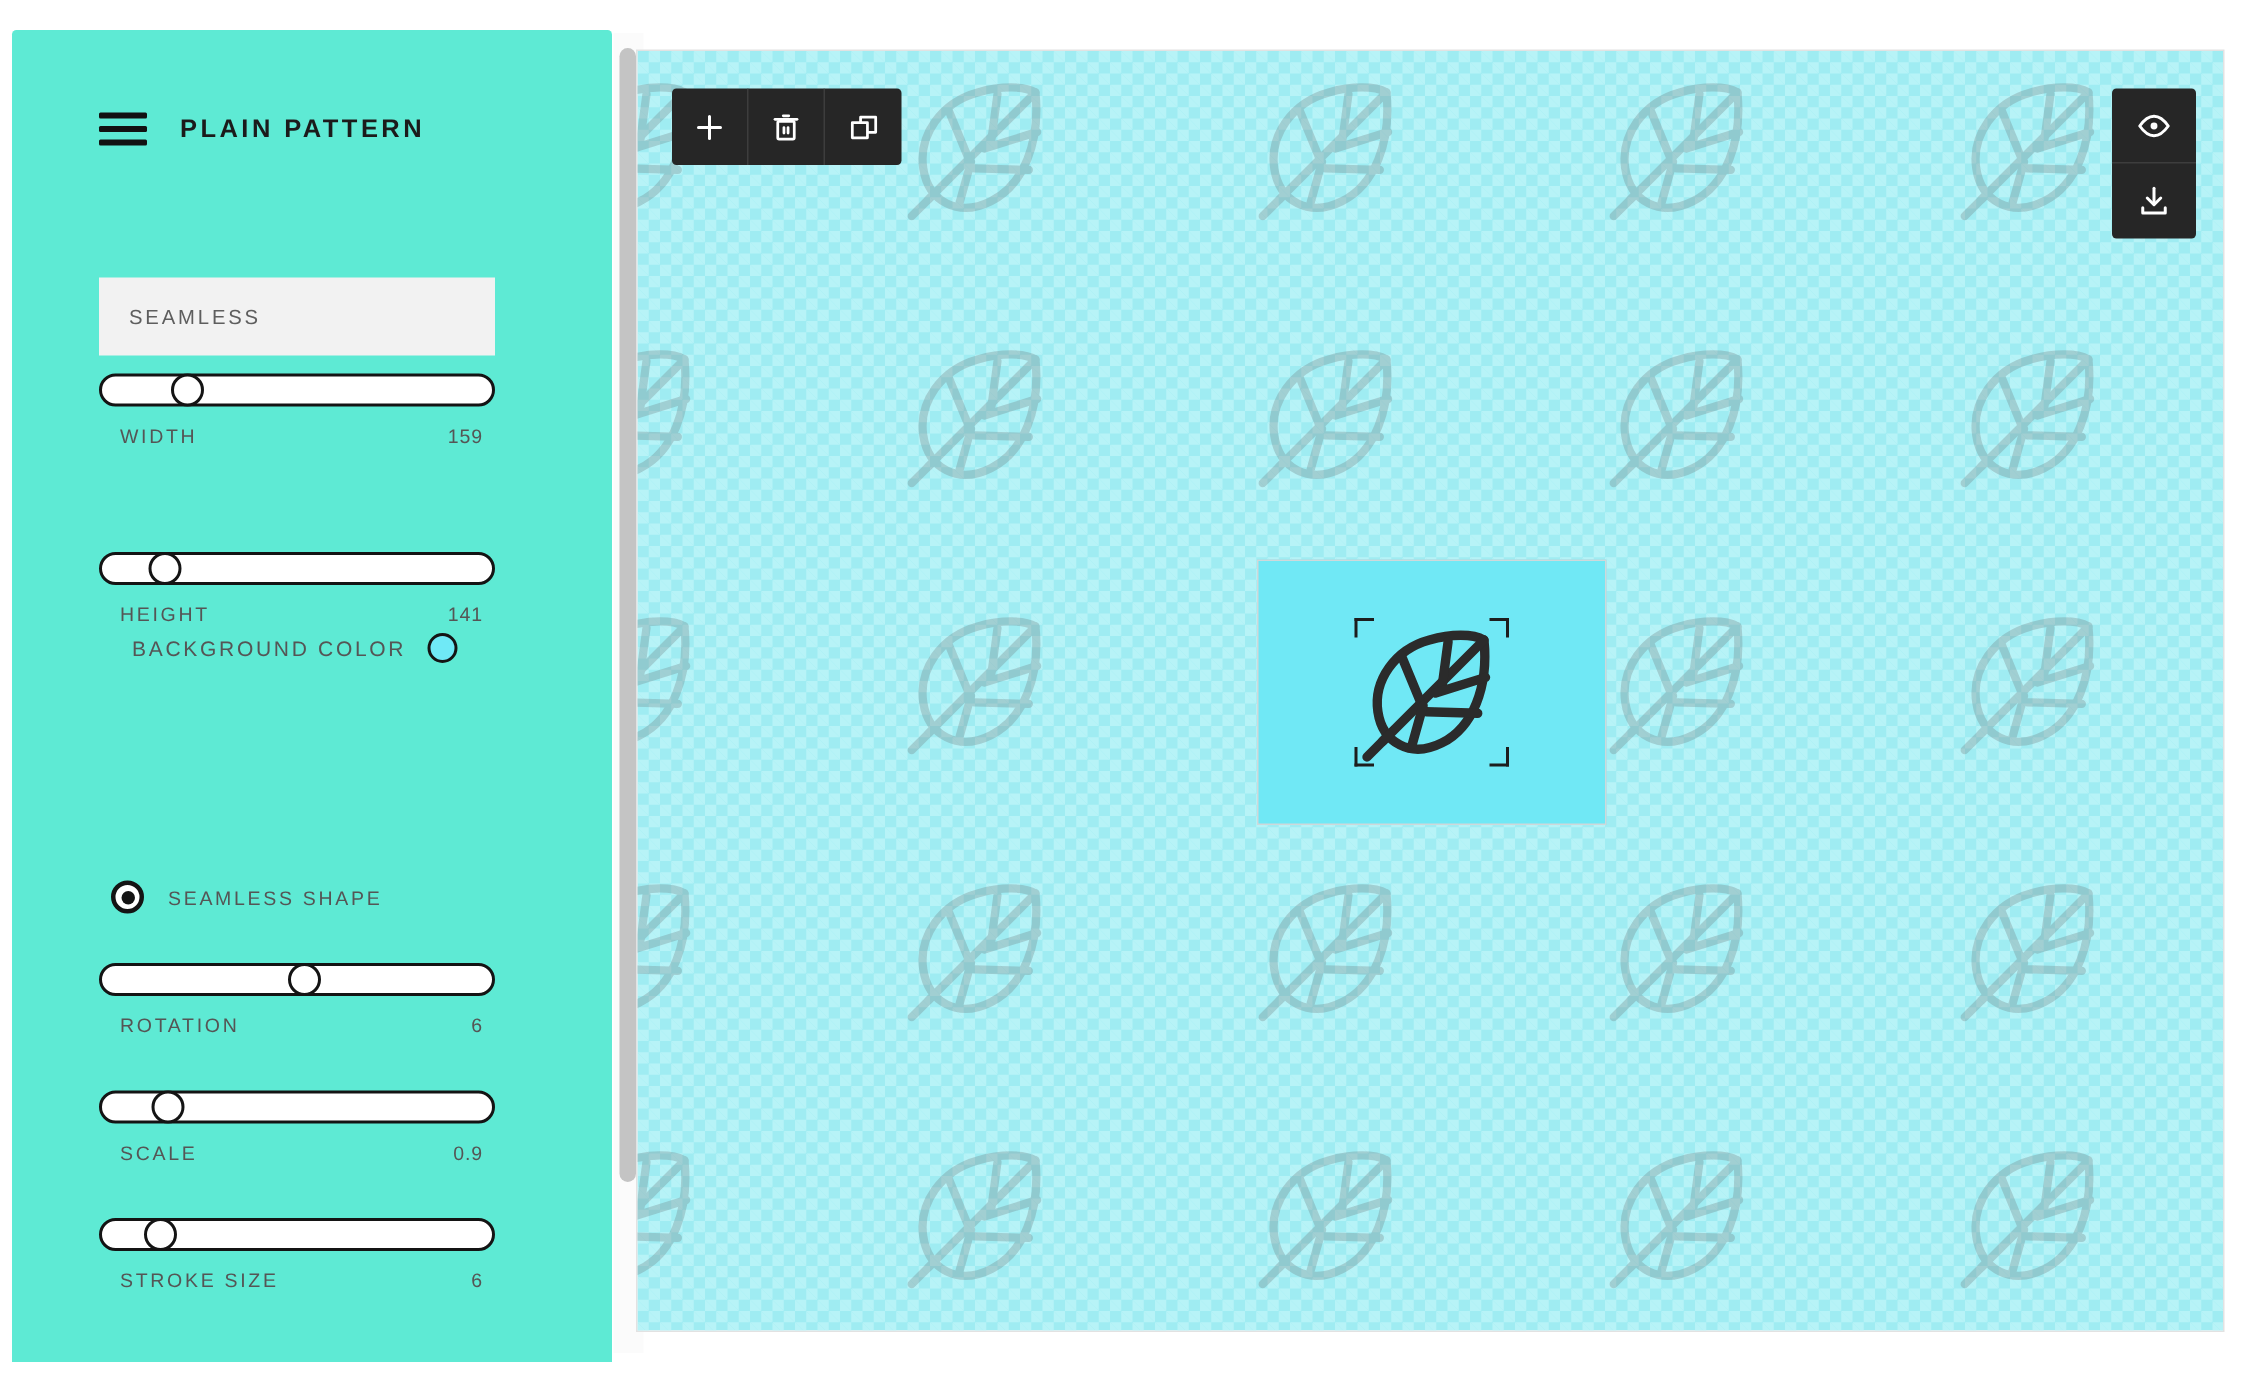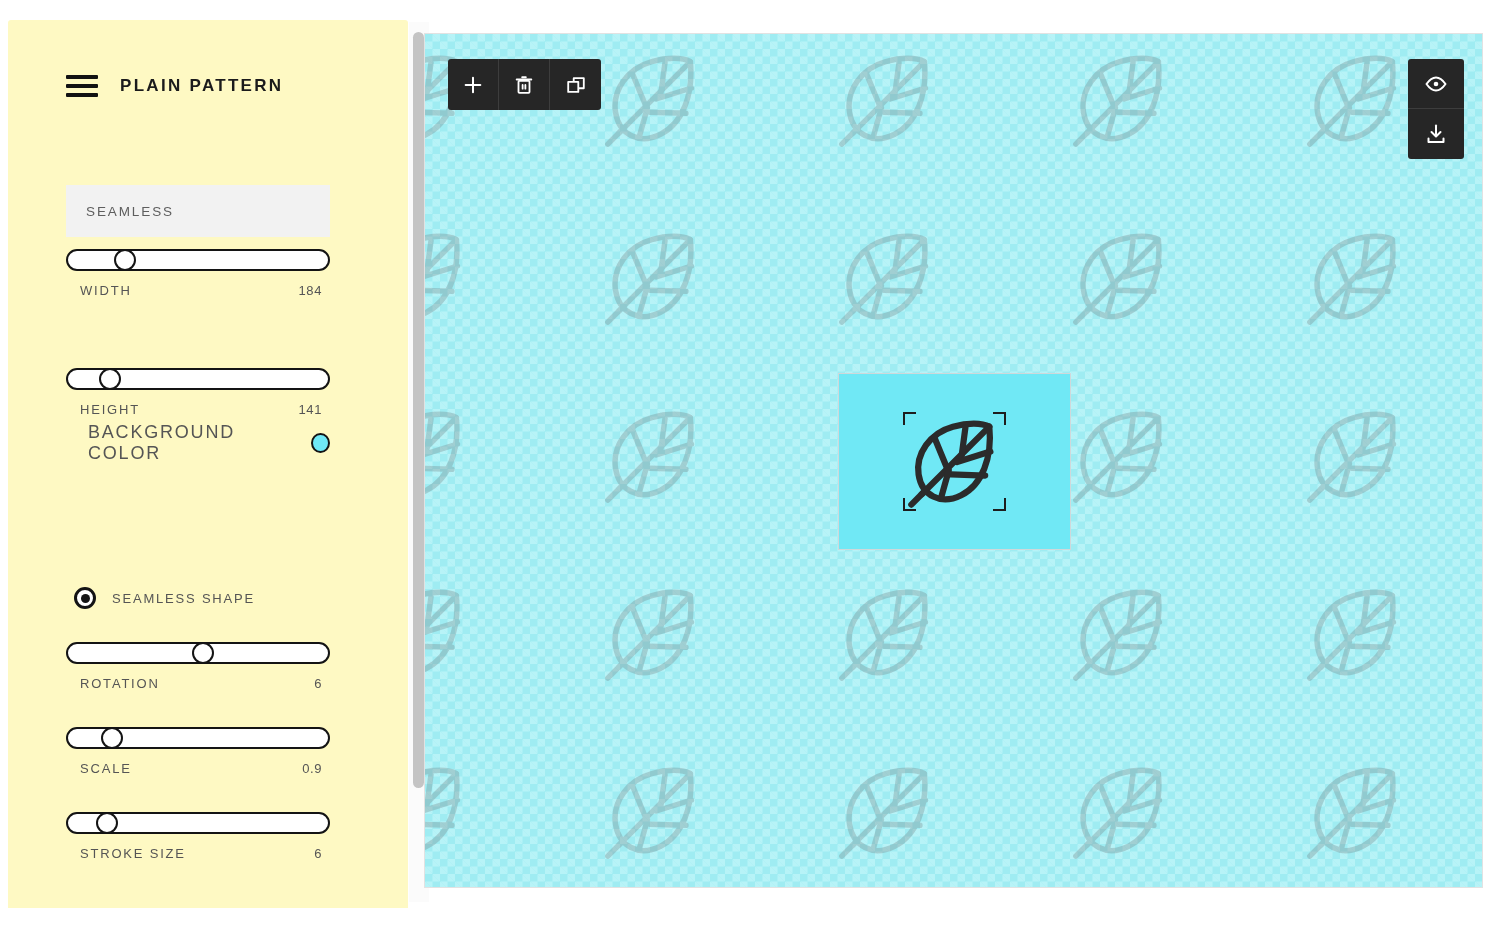--- a/index.html
+++ b/index.html
@@ -19,21 +19,21 @@
     background: #ffffff;
   }
 
   
   .sidebar {
     position: absolute;
     left: 8px;
     top: 20px;
     width: 400px;
     height: 888px;
-    background: #fef9c3;
+    background: #5eead4;
     border-radius: 3px 3px 0 0;
     overflow: hidden;
   }
 
   .sidebar-header {
     position: absolute;
     left: 58px;
     top: 55px;
     display: flex;
     align-items: center;
@@ -129,21 +129,21 @@
   .color-row {
     position: absolute;
     left: 58px;
     width: 264px;
     display: flex;
     align-items: center;
     padding-left: 22px;
     gap: 14px;
   }
   .color-row .lbl {
-    font-size: 18px;
+    font-size: 14px;
     letter-spacing: 1.8px;
     color: #555555;
   }
   .swatch {
     width: 20px;
     height: 20px;
     border-radius: 50%;
     border: 2.5px solid #141414;
     cursor: pointer;
   }
@@ -329,21 +329,21 @@
     <div class="section-head" style="top:165px;">
       <div class="section-label">SEAMLESS</div>
     </div>
 
     <div class="ctrl" style="top:229px;text-align:center;">
       <div class="track">
         <div class="thumb" id="thumb-width" style="left: 22%;"></div>
       </div>
       <div class="row">
         <span class="lbl">WIDTH</span>
-        <span class="val">184</span>
+        <span class="val">159</span>
       </div>
     </div>
 
     <div class="ctrl" style="top:328px;margin-top:20px;">
       <div class="track">
         <div class="thumb" id="thumb-height" style="left: 16%;"></div>
       </div>
       <div class="row">
         <span class="lbl">HEIGHT</span>
         <span class="val">141</span>

